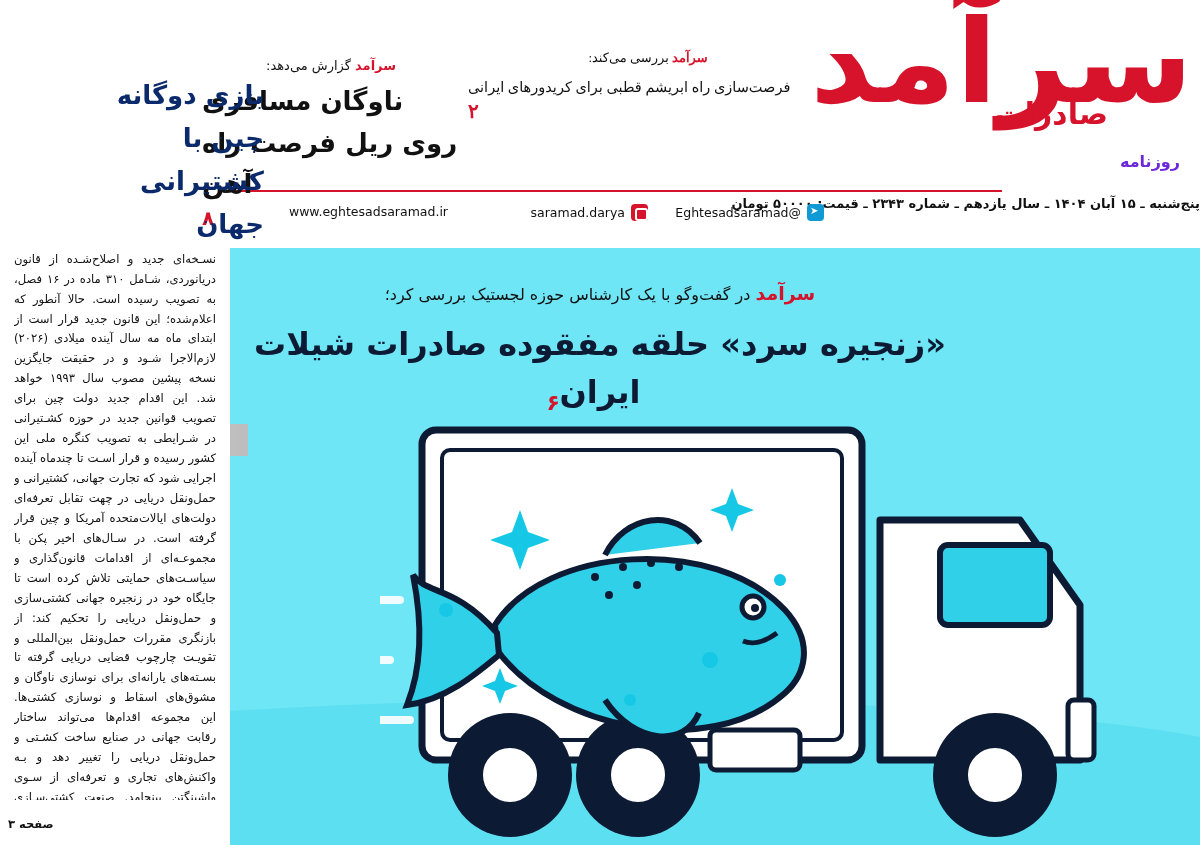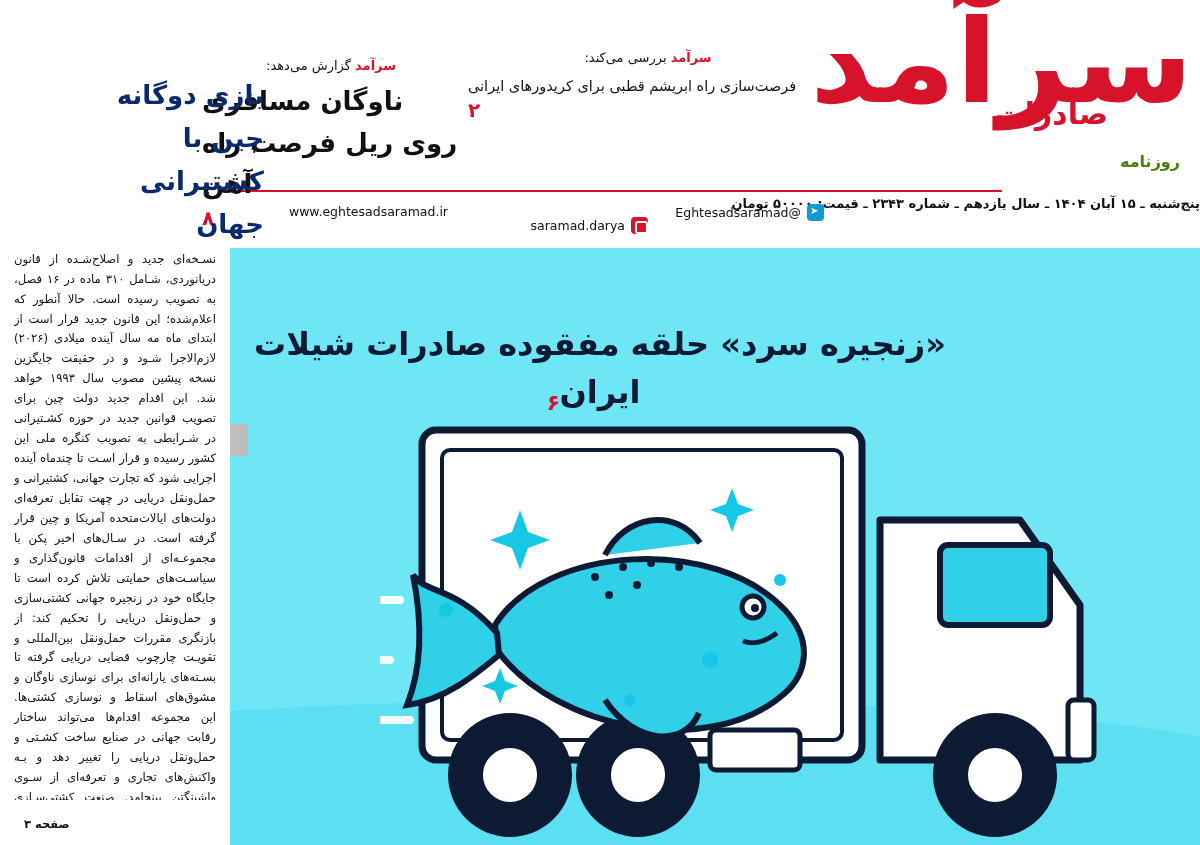--- a/index.html
+++ b/index.html
@@ -29,26 +29,26 @@
     font-family:"DejaVu Sans","Liberation Sans",sans-serif;
     letter-spacing:-4px; white-space:nowrap;
     transform:scaleX(1.05);
   }
   .logo-sub{
     position:absolute; right:86px; top:92px;
     font-size:30px; font-weight:bold; color:#d6132a; white-space:nowrap;
   }
   .logo-rooznameh{
     position:absolute; right:14px; top:148px;
-    font-size:16px; font-weight:bold; color:#4d7c0f; white-space:nowrap;
+    font-size:16px; font-weight:bold; color:#6d28d9; white-space:nowrap;
   }
 
   
   .lead-story{
-    position:absolute; right:372px; top:50px; width:360px; text-align:left;
+    position:absolute; right:372px; top:50px; width:360px; text-align:left;font-family:Liberation Serif, serif;
   }
   .kicker{
     font-size:13px; color:#111; margin-bottom:8px; text-align:center;
   }
   .kicker .brand{ color:#d6132a; font-weight:bold; }
   .lead-h{
     font-size:25px; line-height:1.55; font-weight:bold; color:#111;
     text-align:left;
   }
   .lead-sub{
@@ -113,21 +113,21 @@
   .note-col{
     position:absolute; left:0; top:0; width:230px; height:845px; background:#ffffff; z-index:5;
   }
   .note-body{
     position:absolute; left:14px; top:150px; width:202px; height:650px;
     font-size:11.6px; line-height:1.72; color:#111; text-align:justify; direction:rtl;
     overflow:hidden;
   }
   .note-body b{ color:#d6132a; }
   .note-foot{
-    position:absolute; left:24px; bottom:14px; width:202px; text-align:left;
+    position:absolute; left:8px; bottom:14px; width:202px; text-align:left;
     font-size:11.5px; font-weight:bold; color:#111;
   }
   .note-rule{ position:absolute; left:14px; top:136px; width:202px; height:2px; background:#0b2a6b;}
 
   
   .feature-kicker{
     position:absolute; right:250px; top:282px; width:700px; text-align:center;
     font-size:16px; color:#111; z-index:4;
   }
   .feature-kicker .brand{ color:#d6132a; font-weight:bold; font-size:19px;}
@@ -216,20 +216,23 @@
       </g>
 
       <g stroke="#ffffff" stroke-width="8" stroke-linecap="round" opacity=".9">
         <line x1="-60" y1="200" x2="20" y2="200"></line>
         <line x1="-90" y1="260" x2="10" y2="260"></line>
         <line x1="-40" y1="320" x2="30" y2="320"></line>
       </g>
     </svg>
   </div>
 
+  <div class="feature-kicker">
+    <span class="brand">سرآمد</span><span> در گفت‌وگو با یک کارشناس حوزه لجستیک بررسی کرد؛</span>
+  </div>
   <div class="feature-h">«زنجیره سرد» حلقه مفقوده صادرات شیلات ایران</div>
   <div class="feature-pg">۶</div>
 
   <div class="section-tag">
     <span>جـــار</span>
   </div>
 
   <div class="note-col">
     <div class="note-rule"></div>
     <div class="note-body">
@@ -265,20 +268,20 @@
       <div class="h">ناوگان مسافری روی ریل فرصت راه آهن</div>
       <div class="pg-red">۸</div>
     </div>
 
     <div class="note-title">بازی دوگانه چین با کشتیرانی جهان</div>
 
     <div class="social">
       <span class="item" style="right:4px; top:4px;">
         <span class="ico tg"></span><span>@Eghtesadsaramad</span>
       </span>
-      <span class="item" style="right:180px; top:4px;margin-top:13px;">
+      <span class="item" style="right:180px; top:4px;">
         <span class="ico ig"></span><span>saramad.darya</span>
       </span>
       <span class="item" style="right:380px; top:4px;">www.eghtesadsaramad.ir</span>
     </div>
 
   </div>
 </div>
 
 </body></html>

